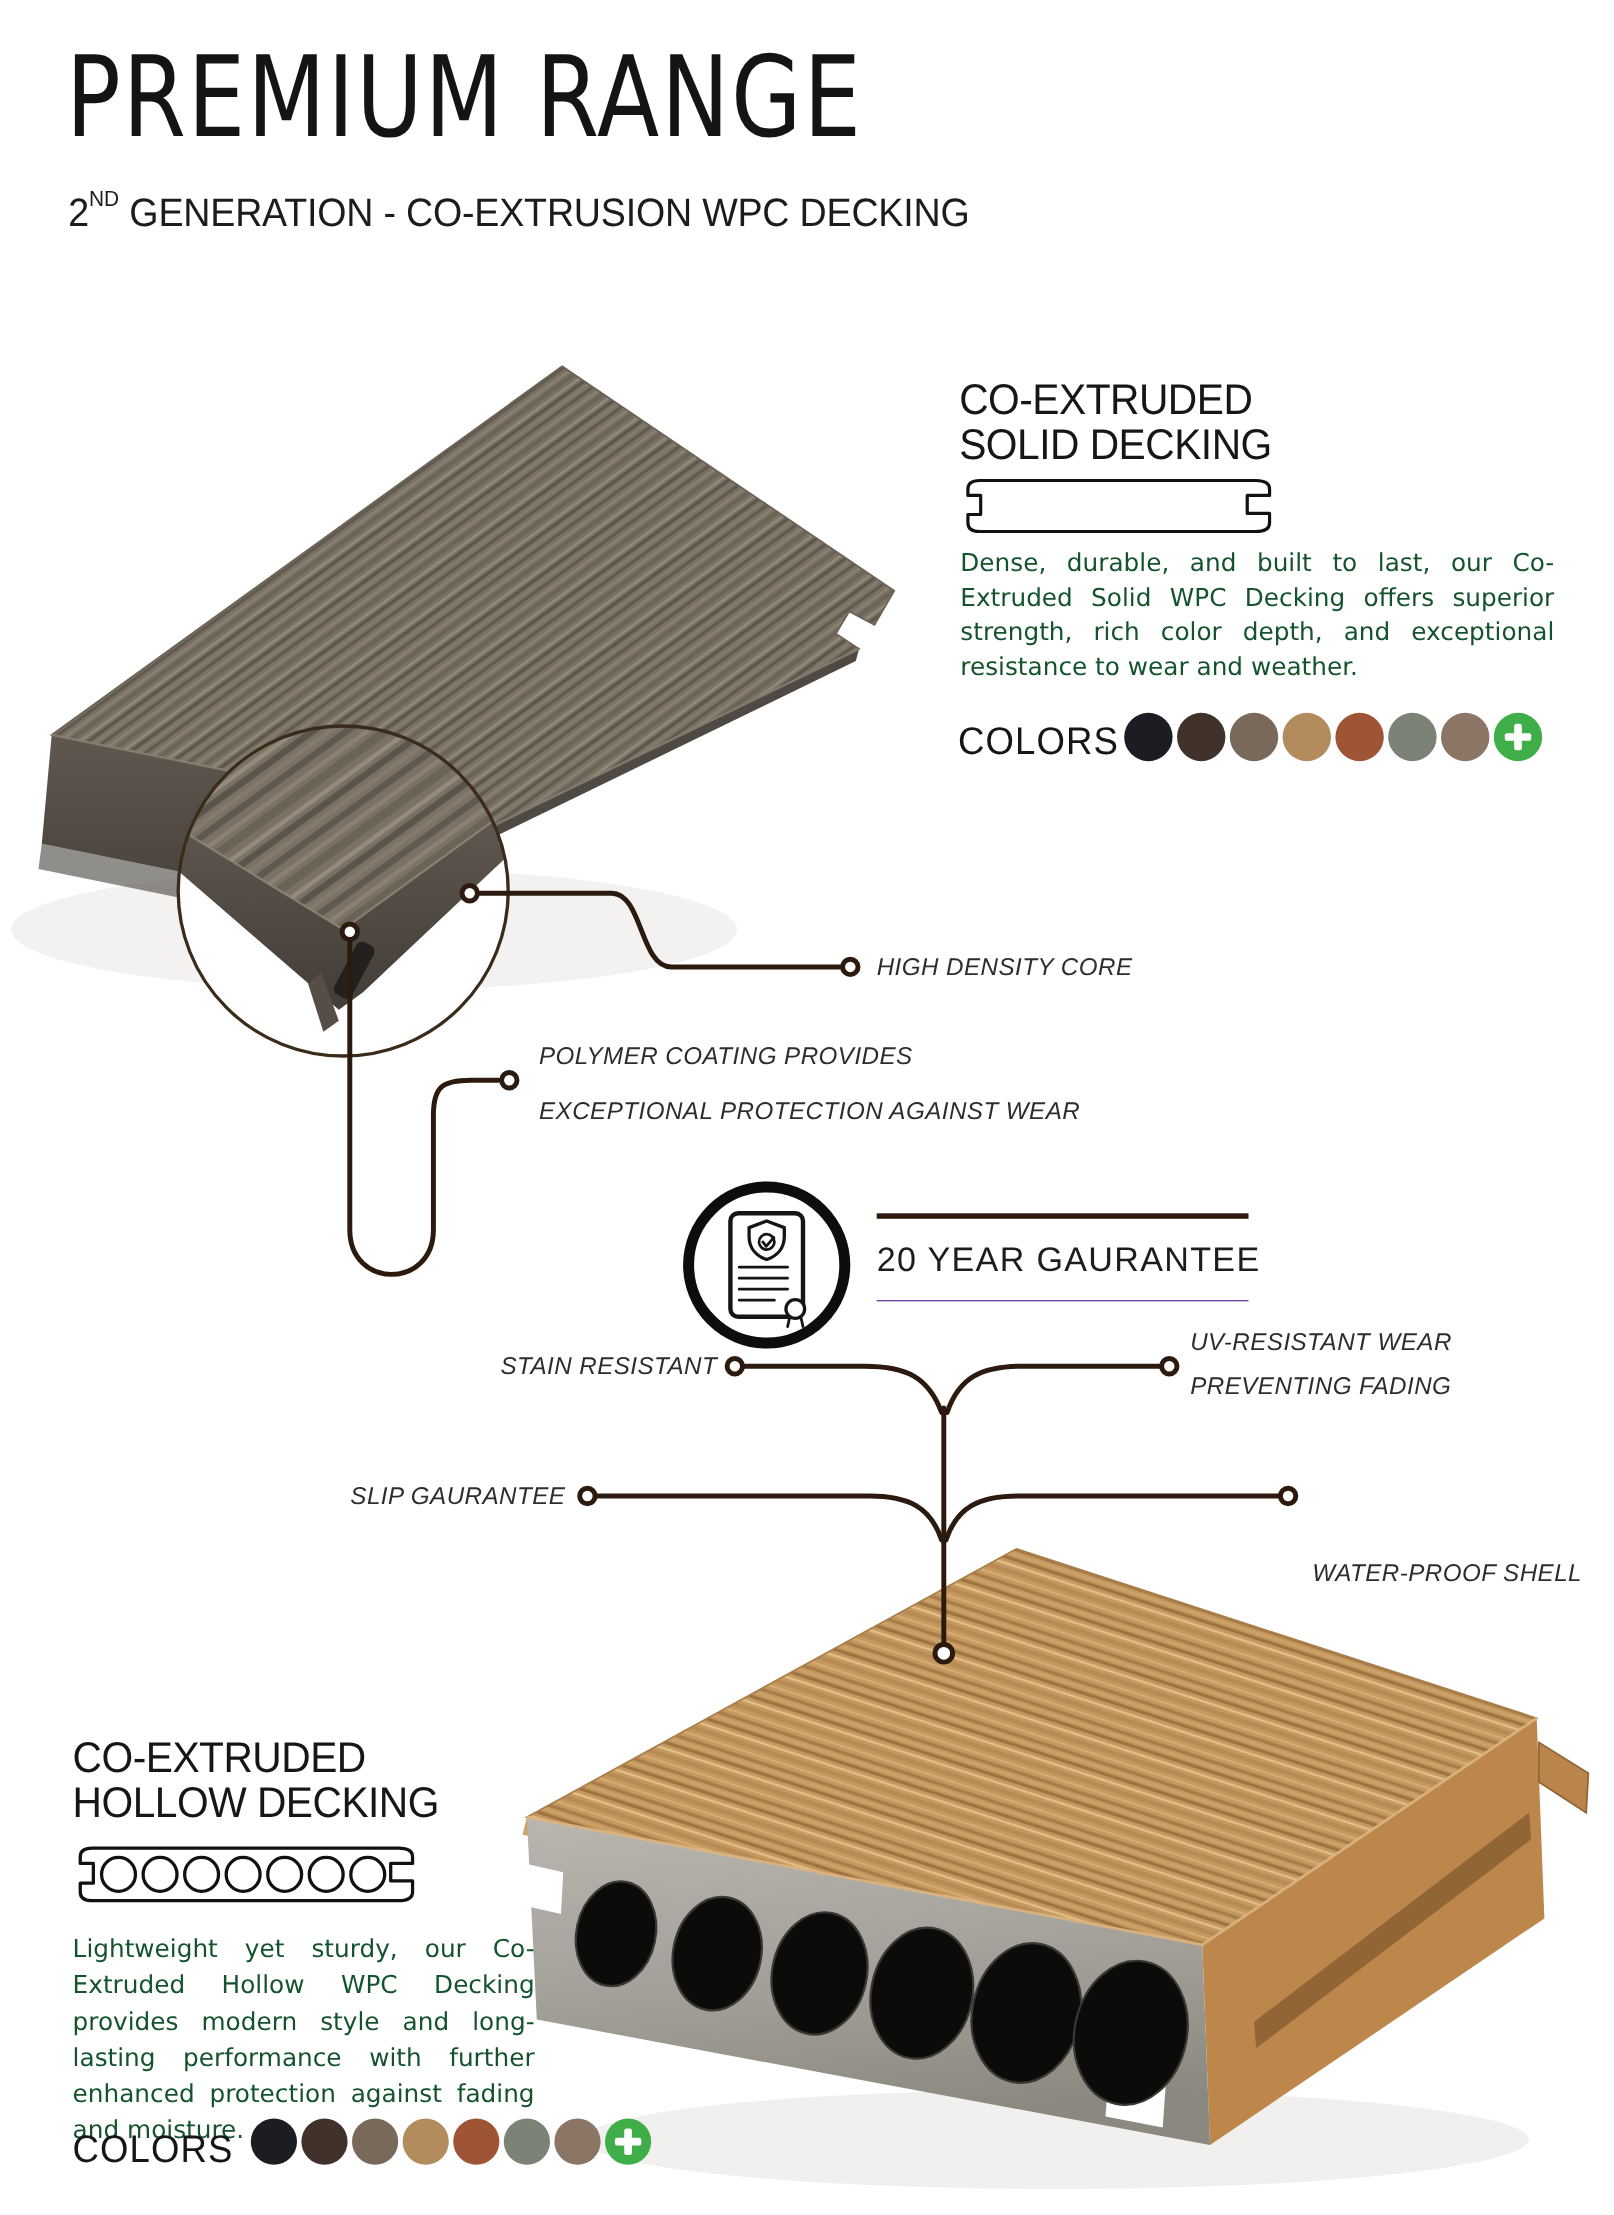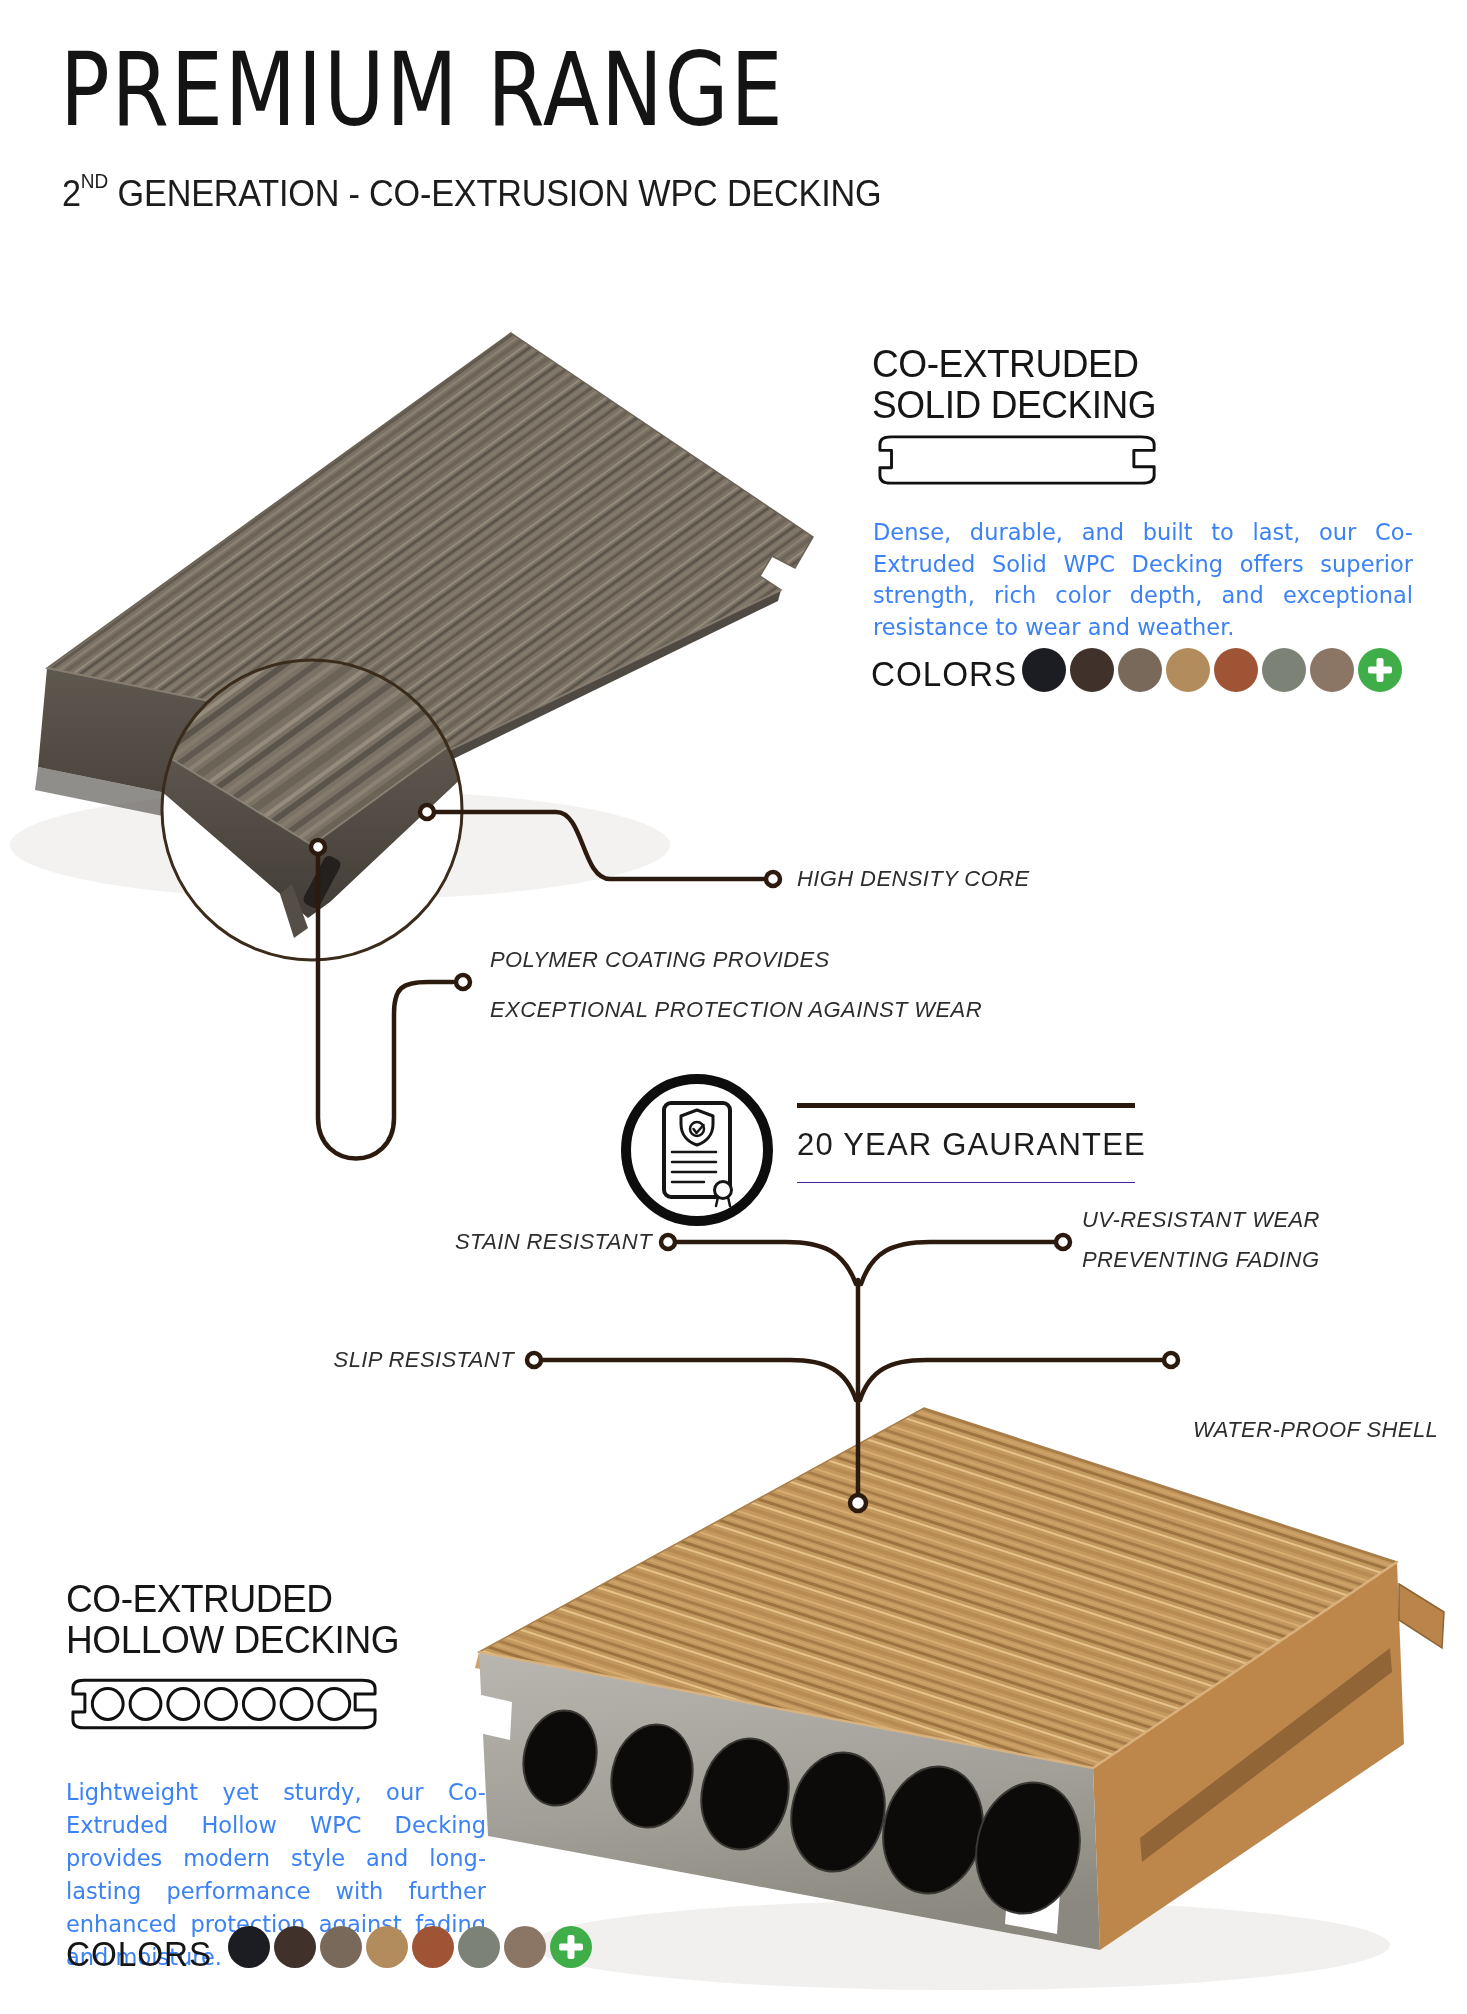--- a/index.html
+++ b/index.html
@@ -8,22 +8,22 @@
   .art{position:absolute;left:0;top:0;z-index:1;}
   .t{position:absolute;z-index:2;white-space:nowrap;}
   .title{left:60px;top:30px;font-size:102px;font-weight:400;letter-spacing:2px;color:#141414;
          transform:scaleX(.9);transform-origin:left top;font-family:"DejaVu Sans","Liberation Sans",sans-serif;font-stretch:condensed;}
   .subtitle{left:62px;top:170px;font-size:36px;color:#1c1c1c;letter-spacing:-.2px;
             transform:scaleX(.95);transform-origin:left top;}
   .subtitle sup{font-size:20px;vertical-align:18px;letter-spacing:0;}
   .h2{font-size:39px;line-height:41px;color:#161616;letter-spacing:-.5px;
       transform:scaleX(.95);transform-origin:left top;}
   .h2 span{display:block;}
-  .body{font-family:"DejaVu Sans","Liberation Sans",sans-serif;font-size:22.5px;color:#3b82f6;
-        text-align:justify;white-space:normal;margin-top:20px;}
+  .body{font-family:"DejaVu Sans","Liberation Sans",sans-serif;font-size:22.5px;color:#14532d;
+        text-align:justify;white-space:normal;}
   .body.solid{left:873px;top:497px;width:540px;line-height:31.5px;}
   .body.hollow{left:66px;top:1756px;width:420px;line-height:33px;}
   .colors-label{font-size:35px;letter-spacing:1px;color:#161616;transform:scaleX(.95);transform-origin:left top;}
   .swatches{position:absolute;z-index:2;display:flex;align-items:center;gap:4px;}
   .swatches.toprow .sw{width:44px;height:44px;}
   .swatches.bottomrow .sw{width:42px;height:42px;}
   .sw{border-radius:50%;display:block;}
   .plus{position:relative;display:block;width:100%;height:100%;}
   .plus::before,.plus::after{content:"";position:absolute;left:50%;top:50%;width:24px;height:7px;
         background:#fff;border-radius:2px;transform:translate(-50%,-50%);}
@@ -192,21 +192,21 @@
 
   <div class="t callout" style="left:797px;top:866px;">HIGH DENSITY CORE</div>
   <div class="t callout" style="left:490px;top:947px;">POLYMER COATING PROVIDES</div>
   <div class="t callout" style="left:490px;top:997px;">EXCEPTIONAL PROTECTION AGAINST WEAR</div>
 
   <div class="t guarantee">20 YEAR GAURANTEE</div>
 
   <div class="t callout right" style="left:400px;top:1229px;width:252px;">STAIN RESISTANT</div>
   <div class="t callout" style="left:1082px;top:1207px;">UV-RESISTANT WEAR</div>
   <div class="t callout" style="left:1082px;top:1247px;">PREVENTING FADING</div>
-  <div class="t callout right" style="left:296px;top:1347px;width:218px;">SLIP RESISTANT</div>
+  <div class="t callout right" style="left:296px;top:1347px;width:218px;">SLIP GAURANTEE</div>
   <div class="t callout" style="left:1193px;top:1417px;">WATER-PROOF SHELL</div>
 
   <div class="t h2" style="left:66px;top:1578px;">
     <span>CO-EXTRUDED</span>
     <span>HOLLOW DECKING</span>
   </div>
 
   <svg class="icon-svg" style="left:66px;top:1676px;" width="318" height="56" viewBox="0 0 320 56">
     <path d="M18,4 H298 Q311,4 311,12 V18 H291 V34 H311 V44 Q311,52 298,52 H18 Q7,52 7,44 V36 H19 V18 H7 V12 Q7,4 18,4 Z" fill="none" stroke="#111" stroke-width="3" stroke-linejoin="round"></path>
     <g fill="none" stroke="#111" stroke-width="3">

